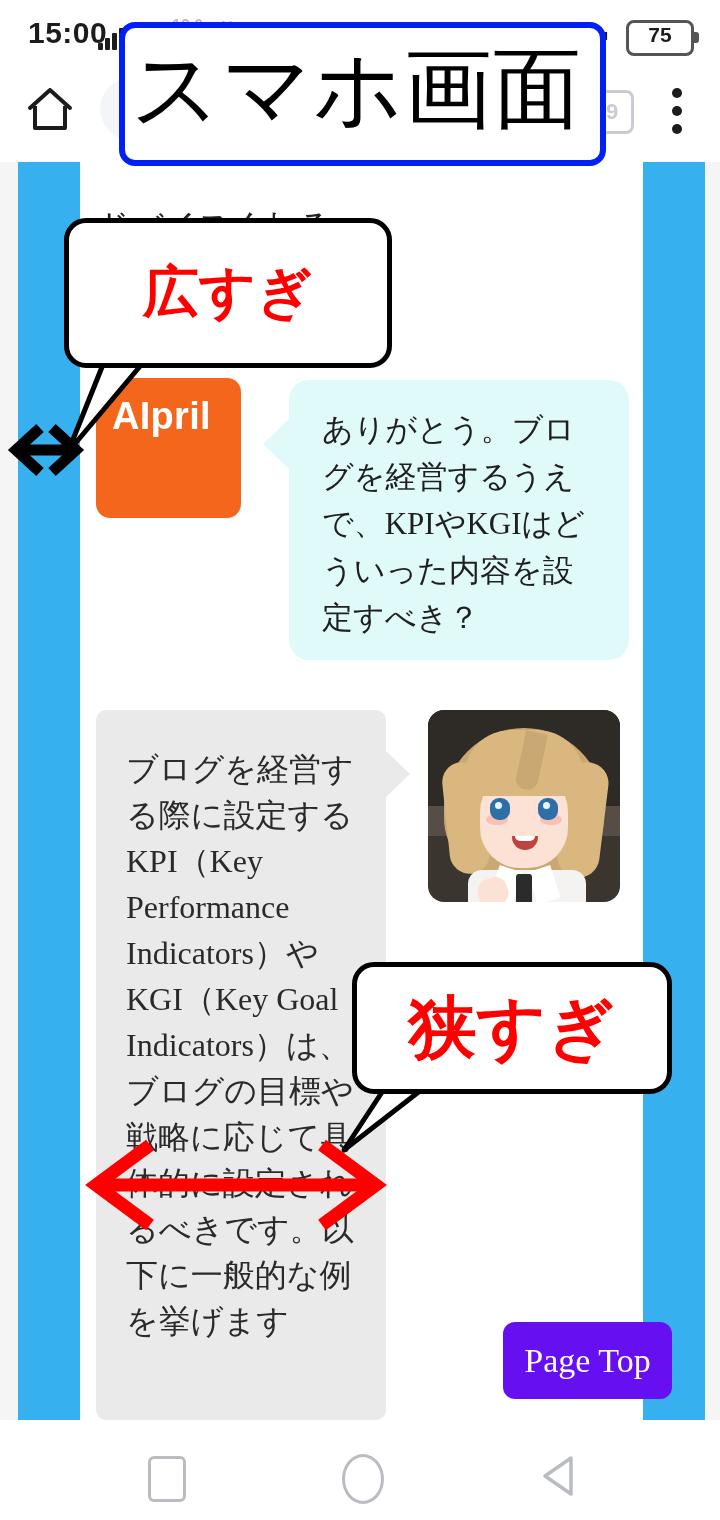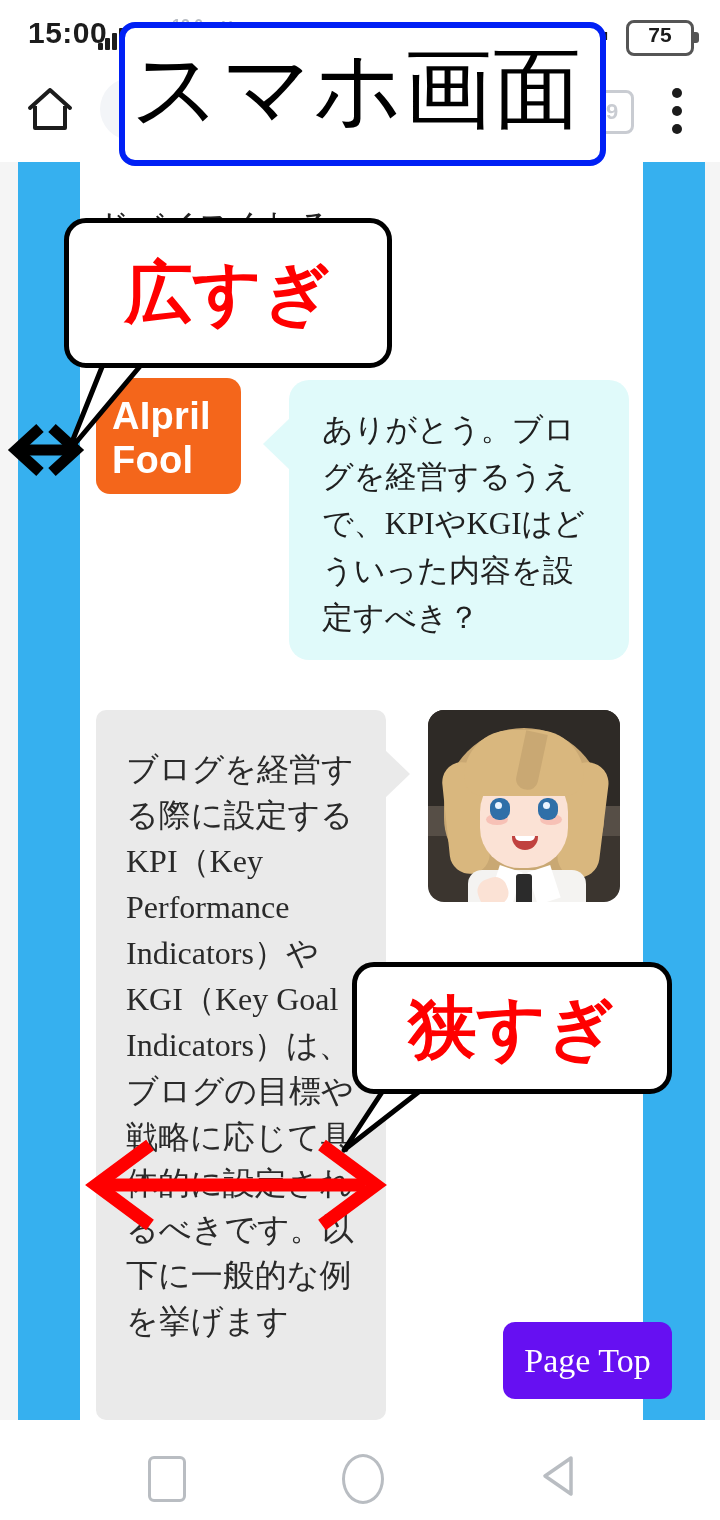--- a/index.html
+++ b/index.html
@@ -44,21 +44,21 @@
   
   #page{position:absolute;left:0;top:162px;width:720px;height:1258px;background:#f5f5f5;overflow:hidden;}
   .railL{position:absolute;left:18px;top:0;width:62px;height:1258px;background:#36b0ef;}
   .railR{position:absolute;left:643px;top:0;width:62px;height:1258px;background:#36b0ef;}
   #paper{position:absolute;left:80px;top:0;width:563px;height:1258px;background:#fff;}
 
   #toptext{position:absolute;left:96px;top:204px;width:600px;font-size:33px;color:#222;
            font-family:"Liberation Serif","DejaVu Serif",serif;white-space:nowrap;}
 
   
-  #chip{position:absolute;left:96px;top:378px;width:145px;height:116px;background:#f4661b;border-radius:14px;
+  #chip{position:absolute;left:96px;top:378px;width:145px;height:140px;background:#f4661b;border-radius:14px;
         color:#fff;font-size:38px;font-weight:bold;line-height:44px;padding:16px 0 0 16px;box-sizing:border-box;letter-spacing:.3px;}
 
   
   #bub1{position:absolute;left:289px;top:380px;width:340px;height:280px;background:#e0fafa;border-radius:20px;}
   #bub1 .tail{position:absolute;left:-26px;top:38px;width:0;height:0;
               border-top:26px solid transparent;border-bottom:26px solid transparent;border-right:27px solid #e0fafa;}
   #bub1 .tx{position:absolute;left:33px;top:26px;width:278px;font-size:31px;line-height:47px;color:#1f1f1f;
             font-family:"Liberation Serif","DejaVu Serif",serif;}
 
   
@@ -97,21 +97,21 @@
   
   #pagetop{position:absolute;left:503px;top:1322px;width:169px;height:77px;background:#6610f2;border-radius:12px;
            color:#fff;font-size:34px;display:flex;align-items:center;justify-content:center;
            font-family:"Liberation Serif","DejaVu Serif",serif;}
 
   
   #anno{position:absolute;left:0;top:0;width:720px;height:1520px;pointer-events:none;}
   .callout{position:absolute;background:#fff;border:5px solid #000;border-radius:22px;
            display:flex;align-items:center;justify-content:center;
            color:#ff0000;font-weight:bold;font-family:"DejaVu Sans",sans-serif;}
-  #co1{left:64px;top:218px;width:318px;height:140px;font-size:68px;}
+  #co1{left:64px;top:218px;width:318px;height:140px;font-size:56px;}
   #co2{left:352px;top:962px;width:310px;height:122px;font-size:68px;font-family:Liberation Serif, serif;}
 
   .framebox{position:absolute;left:119px;top:22px;width:475px;height:132px;border:6px solid #0020f5;border-radius:16px;background:#fff;}
   #smaho{position:absolute;left:125px;top:30px;width:463px;height:118px;display:flex;align-items:center;justify-content:center;
          font-size:88px;color:#000;font-family:Liberation Mono, monospace;letter-spacing:1px;}
 
   
   #navbar{position:absolute;left:0;top:1420px;width:720px;height:100px;background:#fff;}
   #navbar .sq{position:absolute;left:148px;top:36px;width:32px;height:40px;border:3px solid #b9bdc2;border-radius:6px;}
   #navbar .ci{position:absolute;left:342px;top:34px;width:36px;height:44px;border:3px solid #b9bdc2;border-radius:50%;}
@@ -192,21 +192,20 @@
   <div id="page">
     <div class="railL"></div>
     <div class="railR"></div>
     <div id="paper"></div>
   </div>
 
   <div id="toptext">ドバイスくれる。</div>
 
   <div id="chip">
       <div>AIpril</div>
-      <div>Fool</div>
     </div>
 
   <div id="bub1">
     <div class="tail"></div>
     <div class="tx">ありがとう。ブログを経営するうえで、KPIやKGIはどういった内容を設定すべき？</div>
   </div>
 
   <div id="bub2">
     <div class="tail"></div>
     <div class="tx">ブログを経営する際に設定するKPI（Key Performance Indicators）やKGI（Key Goal Indicators）は、ブログの目標や戦略に応じて具体的に設定されるべきです。以下に一般的な例を挙げます</div>

